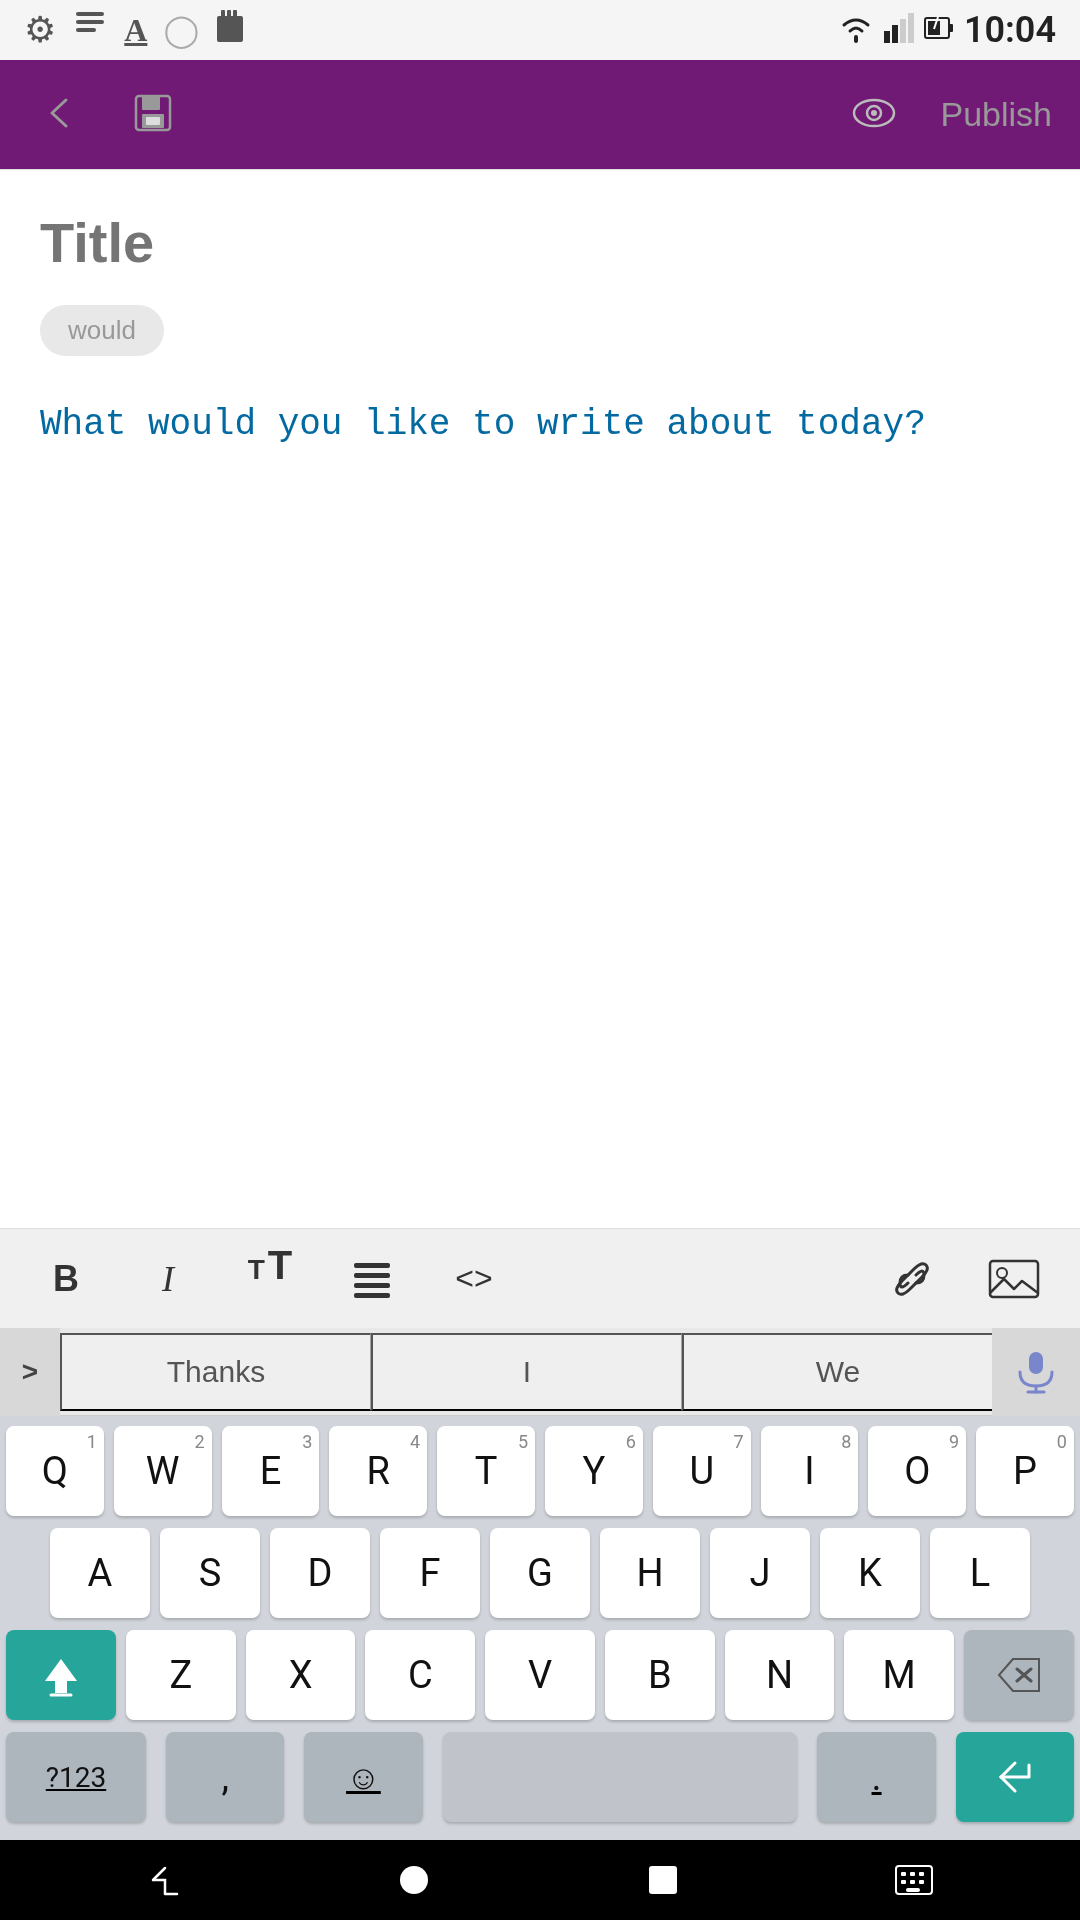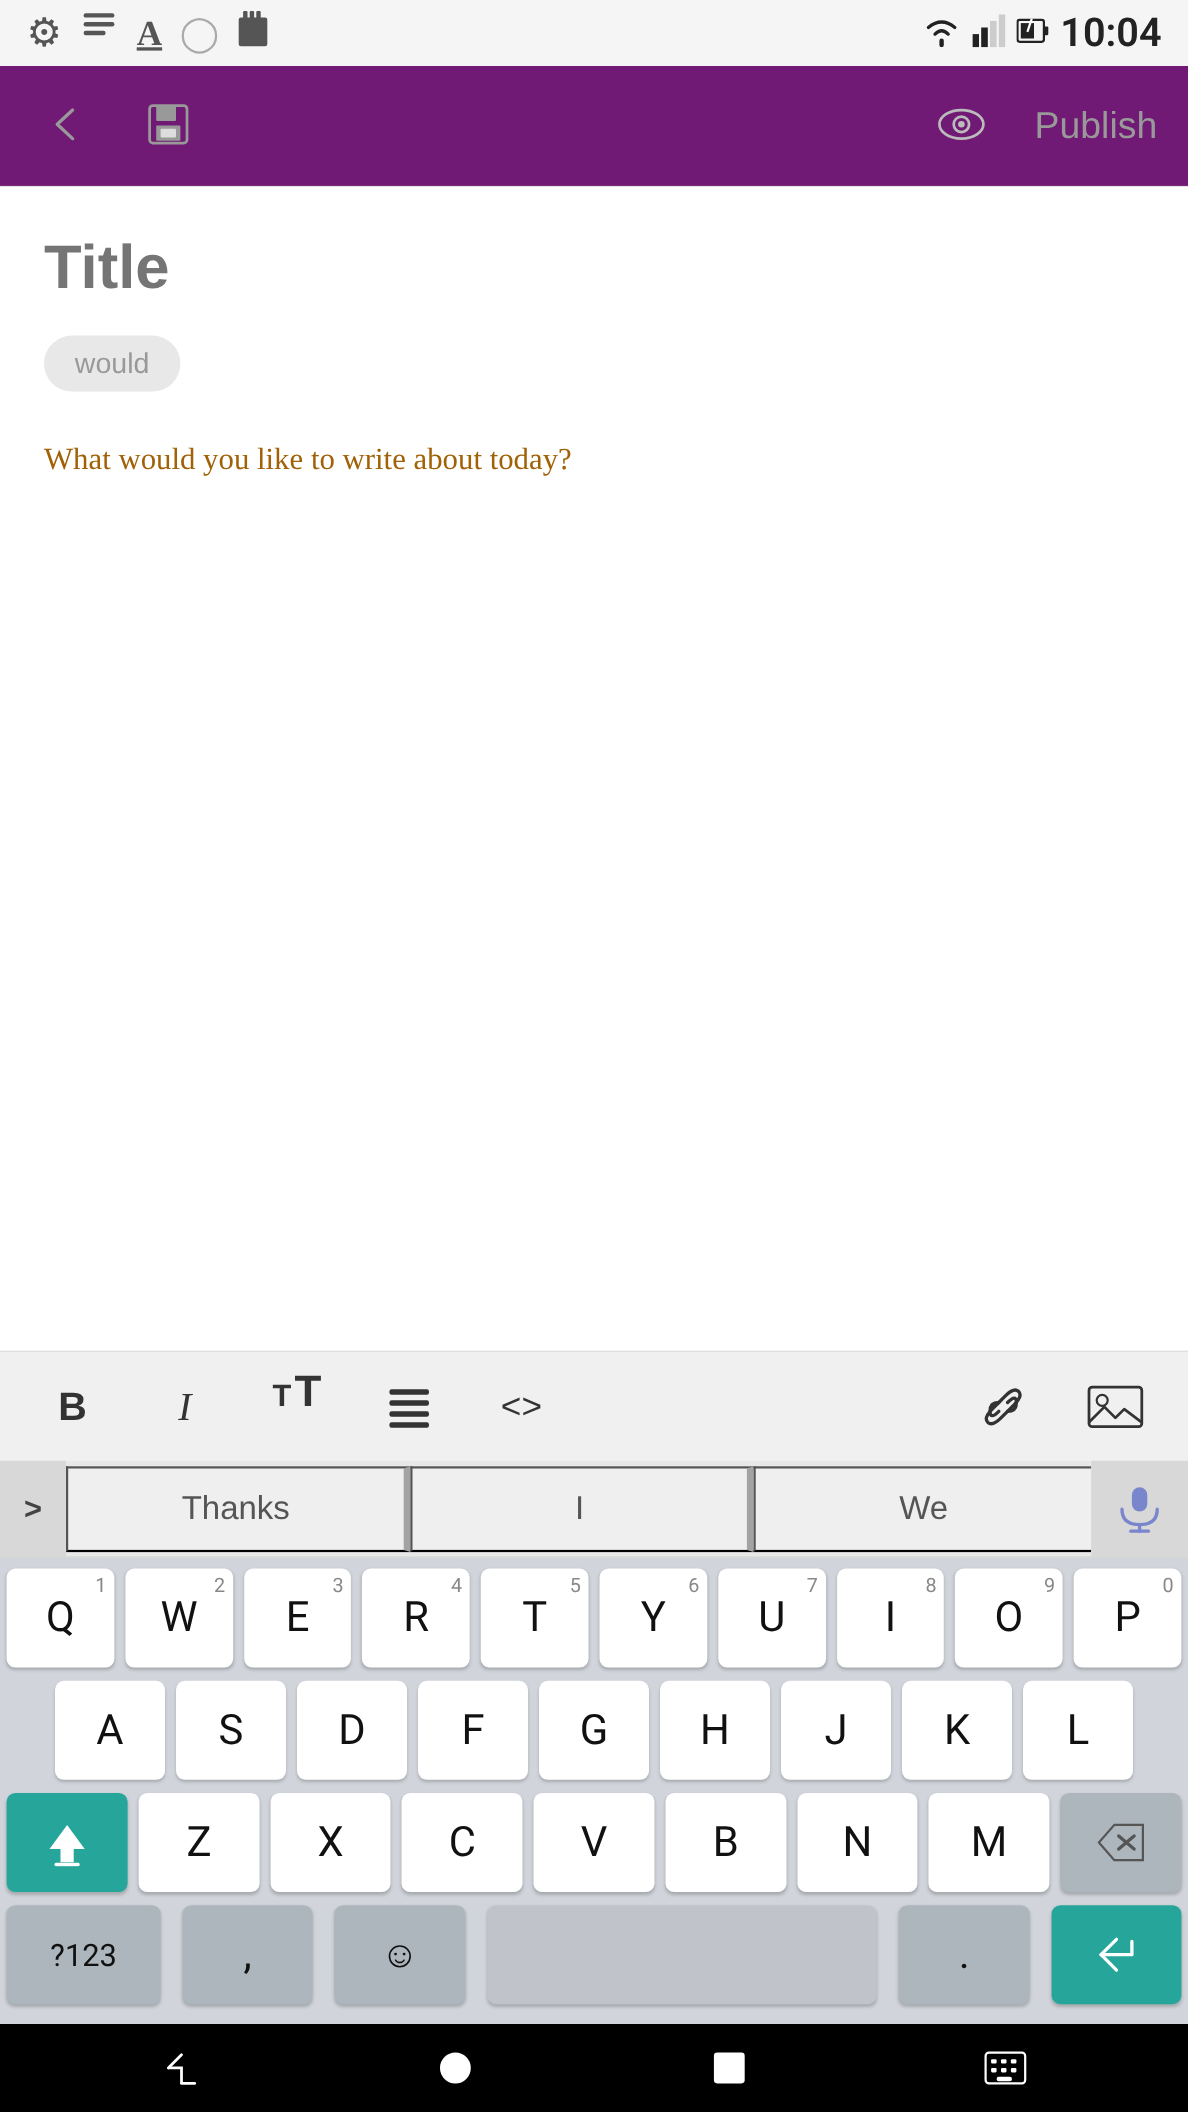--- a/index.html
+++ b/index.html
@@ -98,23 +98,23 @@
       padding: 10px 28px;
       font-size: 26px;
       color: #999;
       margin-bottom: 40px;
       cursor: pointer;
       border: none;
       width: fit-content;
     }
 
     .body-placeholder {
-      font-size: 28px;
-      color: #a16207;
-      font-family: Liberation Serif, serif;
+      font-size: 36px;
+      color: #0369a1;
+      font-family: Liberation Mono, monospace;
       line-height: 1.6;
     }
 
     
     .format-toolbar {
       background: #f0f0f0;
       height: 100px;
       display: flex;
       align-items: center;
       padding: 0 30px;
@@ -161,21 +161,21 @@
       flex: 1;
       display: flex;
       align-items: center;
     }
     .autocomplete-item {
       flex: 1;
       text-align: center;
       font-size: 30px;
       color: #555;
       padding: 20px;
-      border-right: 6px solid #a3a3a3;
+      border-right: 1px solid #a3a3a3;
       cursor: pointer;
     }
     .autocomplete-item:last-child { border-right: none; }
     .mic-btn {
       width: 88px;
       height: 88px;
       display: flex;
       align-items: center;
       justify-content: center;
       background: #d8d8d8;
@@ -449,21 +449,21 @@
     <div class="key">N</div>
     <div class="key">M</div>
     <div class="key dark backspace" style="min-width:110px;">
       <svg width="44" height="36" viewBox="0 0 44 36">
         <path d="M16 2 L2 18 L16 34 L42 34 L42 2 Z" stroke="#555" stroke-width="2" fill="#adb5bd"></path>
         <path d="M20 12 L34 24 M34 12 L20 24" stroke="#555" stroke-width="3" stroke-linecap="round"></path>
       </svg>
     </div>
   </div>
 
-  <div class="keyboard-row" style="gap:20px;">
+  <div class="keyboard-row" style="gap:20px;text-decoration:underline;">
     <div class="key dark wide" style="min-width:140px;font-size:28px;">?123</div>
     <div class="key dark" style="min-width:80px;">,</div>
     <div class="key dark emoji" style="min-width:80px;">☺</div>
     <div class="key space" style="flex:3;background:#c0c4ca;"></div>
     <div class="key dark" style="min-width:80px;">.</div>
     <div class="key enter" style="min-width:110px;font-size:36px;">
       <svg width="44" height="44" viewBox="0 0 44 44">
         <path d="M8 22 L22 8" stroke="#fff" stroke-width="3" stroke-linecap="round"></path>
         <path d="M8 22 L22 36" stroke="#fff" stroke-width="3" stroke-linecap="round"></path>
         <path d="M8 22 L36 22 L36 10" stroke="#fff" stroke-width="3" fill="none" stroke-linecap="round" stroke-linejoin="round"></path>

